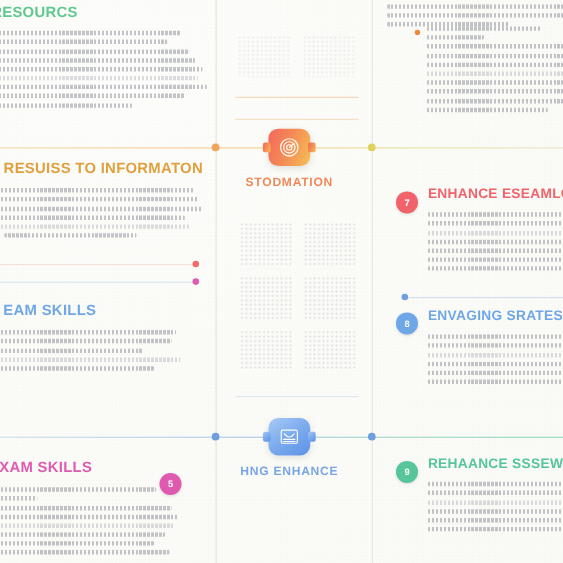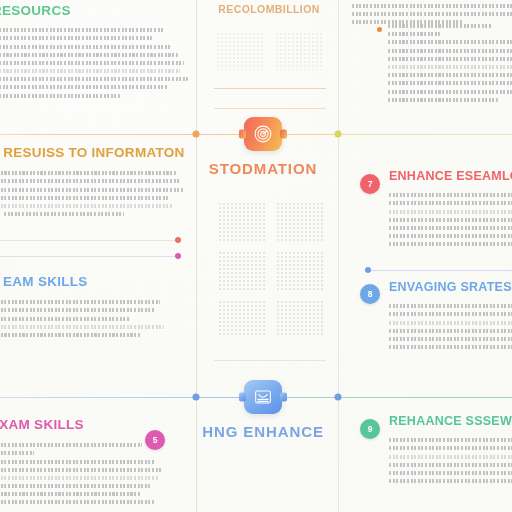--- a/index.html
+++ b/index.html
@@ -113,21 +113,21 @@
     background: inherit;
     border-radius: 2px;
     z-index: -1;
   }
   .chip::before { left: -5px; }
   .chip::after  { right: -5px; }
   .chip svg { display: block; }
   .chip-label {
     position: absolute;
     transform: translateX(-50%);
-    font-size: 15px;
+    font-size: 11px;
     font-weight: 700;
     letter-spacing: .06em;
     white-space: nowrap;
   }
 
   
   .badge {
     position: absolute;
     width: 20px;
     height: 20px;
@@ -252,23 +252,20 @@
       <div class="tline" style="width:160px"></div>
       <div class="tline" style="width:150px"></div>
       <div class="tline" style="width:164px"></div>
     </div>
   </div>
 
   <div class="badge" style="left:145px; top:430px; background:#e05bb0;">
     <span>5</span>
   </div>
 
-  <div class="col" style="left:204px; top:0; width:130px; height:512px;">
-    <div class="heading sm" style="color:#e5b07a; text-align:center; margin-top:4px; font-size:10.5px; letter-spacing:.04em;">RECOLOMBILLION</div>
-  </div>
 
   <div class="dotgrid" style="left:216px; top:32px; width:108px;">
     <div class="dotblock" style="height:38px; opacity:.55"></div>
     <div class="dotblock" style="height:38px; opacity:.55"></div>
   </div>
 
   <div class="cdiv" style="left:214px; top:88px; width:112px; background:#f2d7b4;"></div>
   <div class="cdiv" style="left:214px; top:108px; width:112px; background:#f3ddc0;"></div>
 
   <div class="chip" style="left:263px; top:134px; background:linear-gradient(110deg,#f4685e 0%,#f58a56 45%,#f7bf55 100%);">

